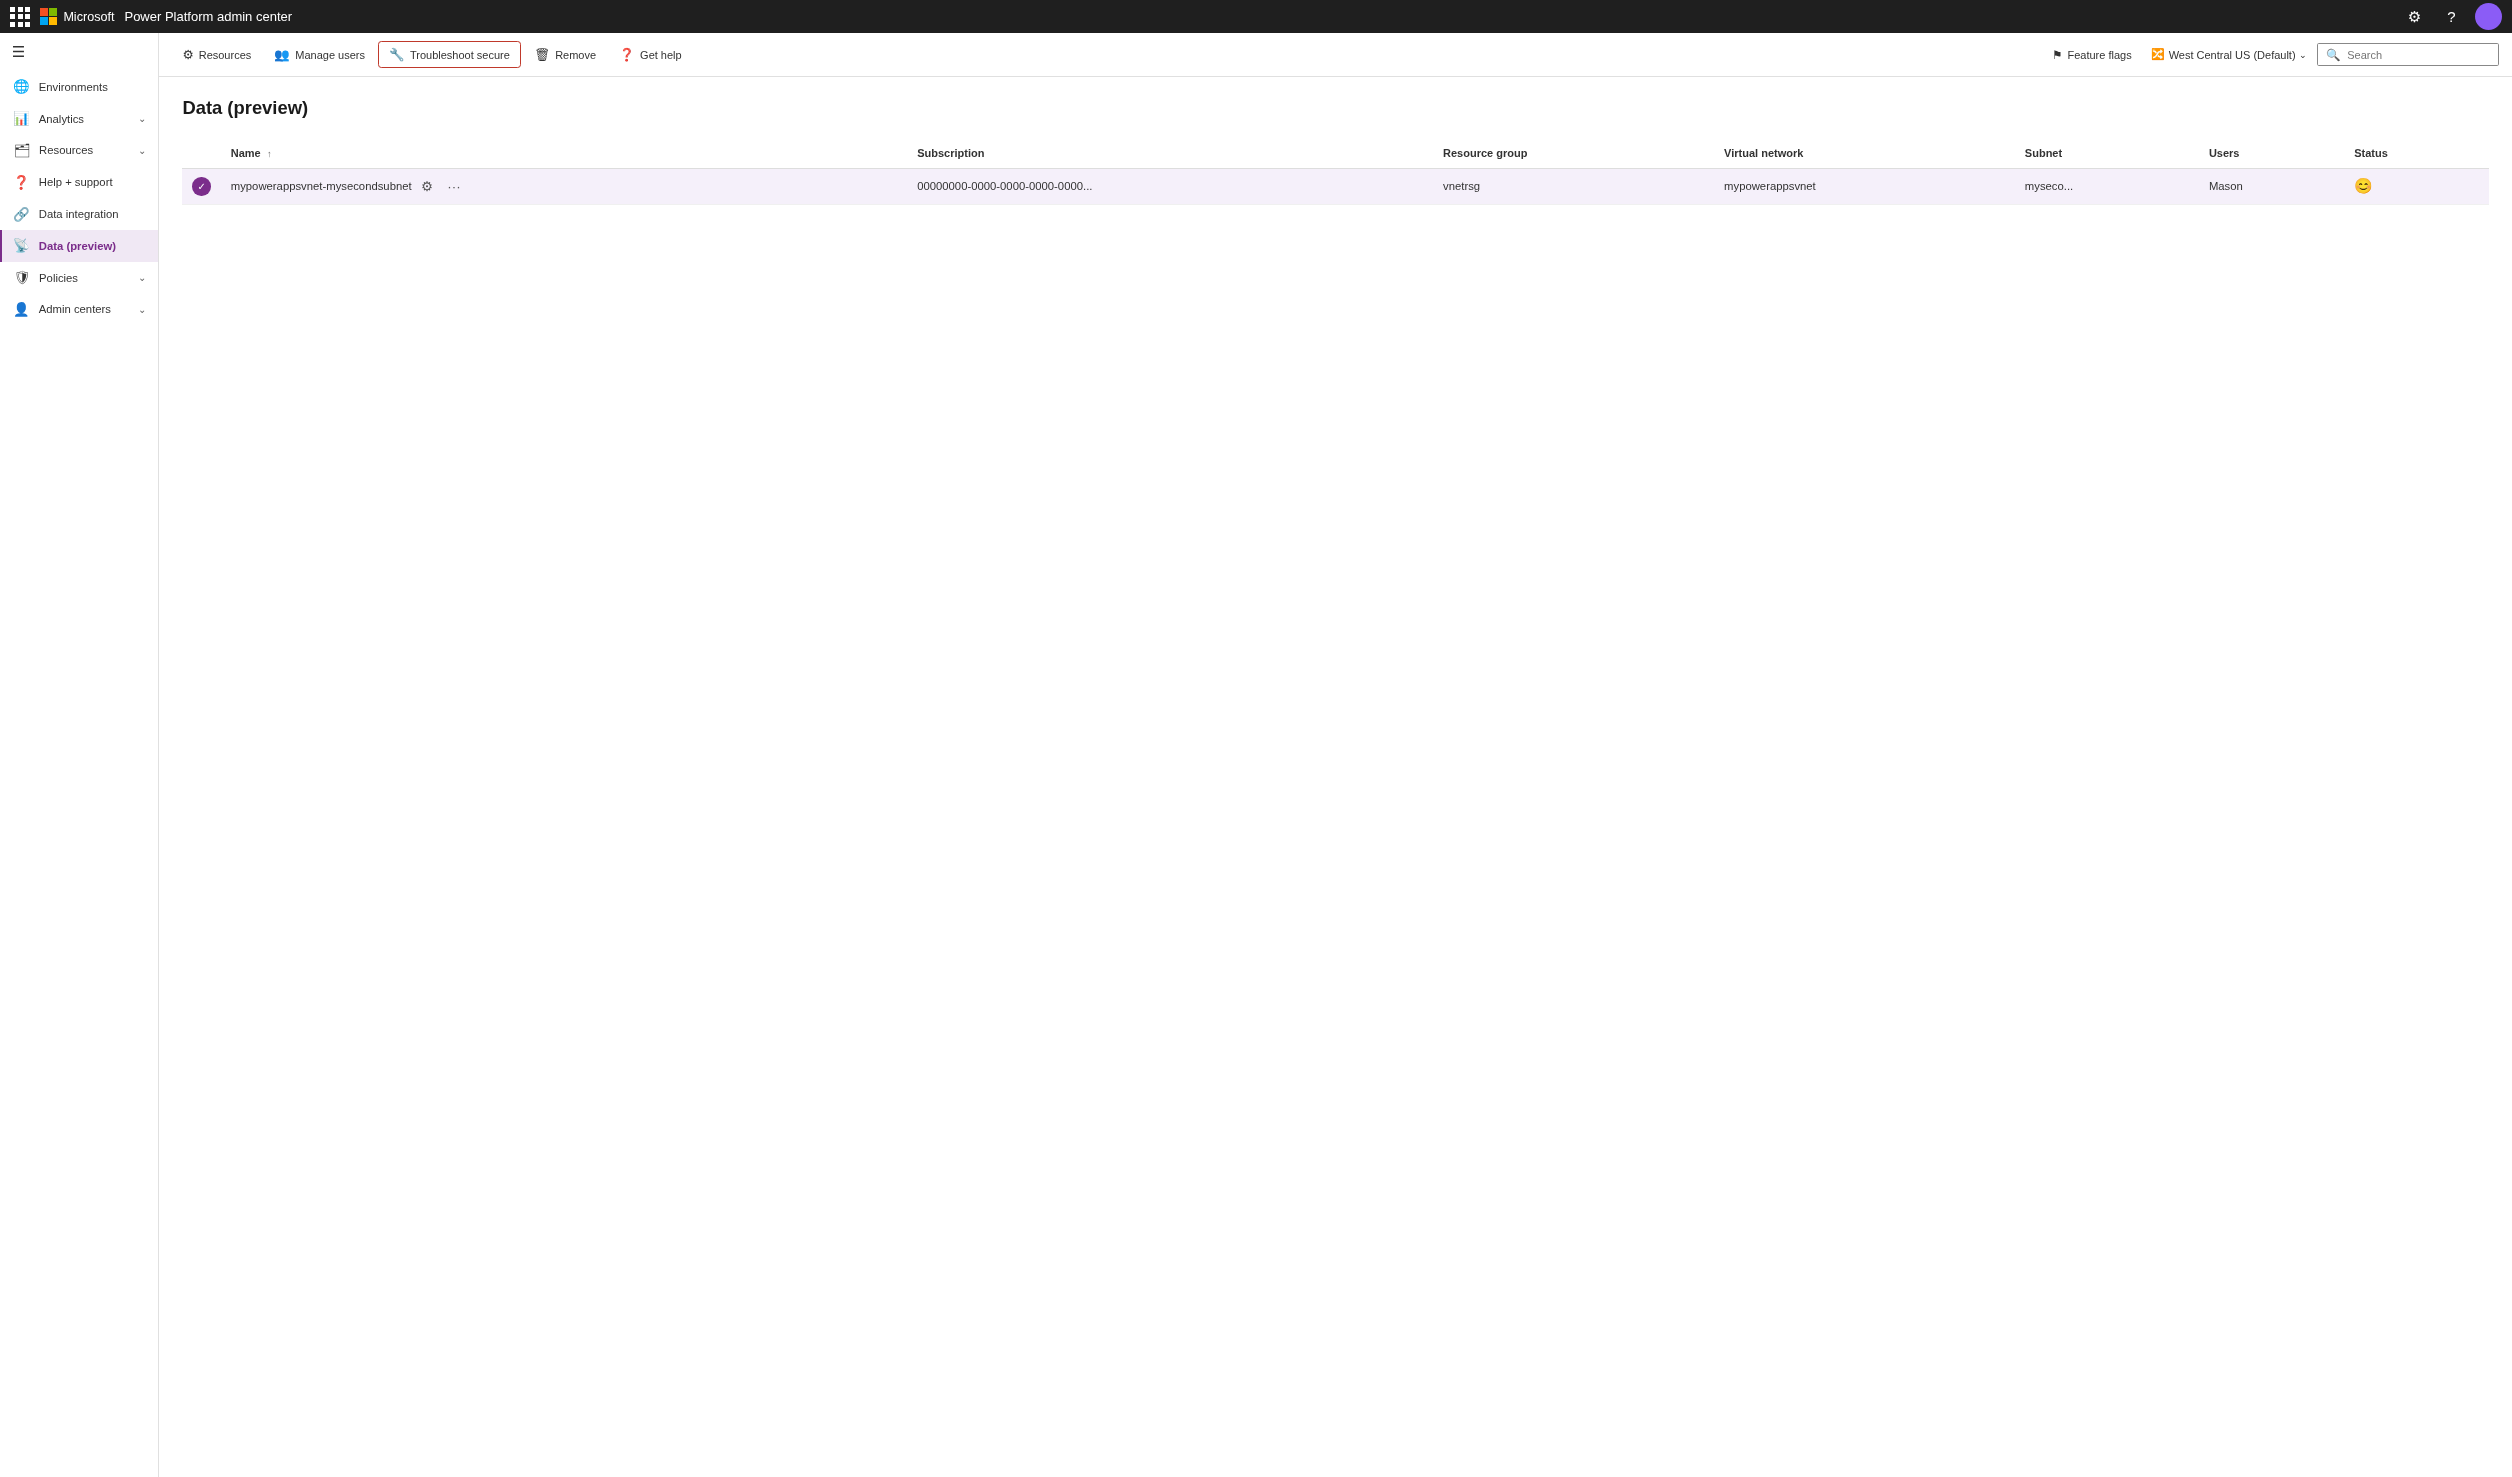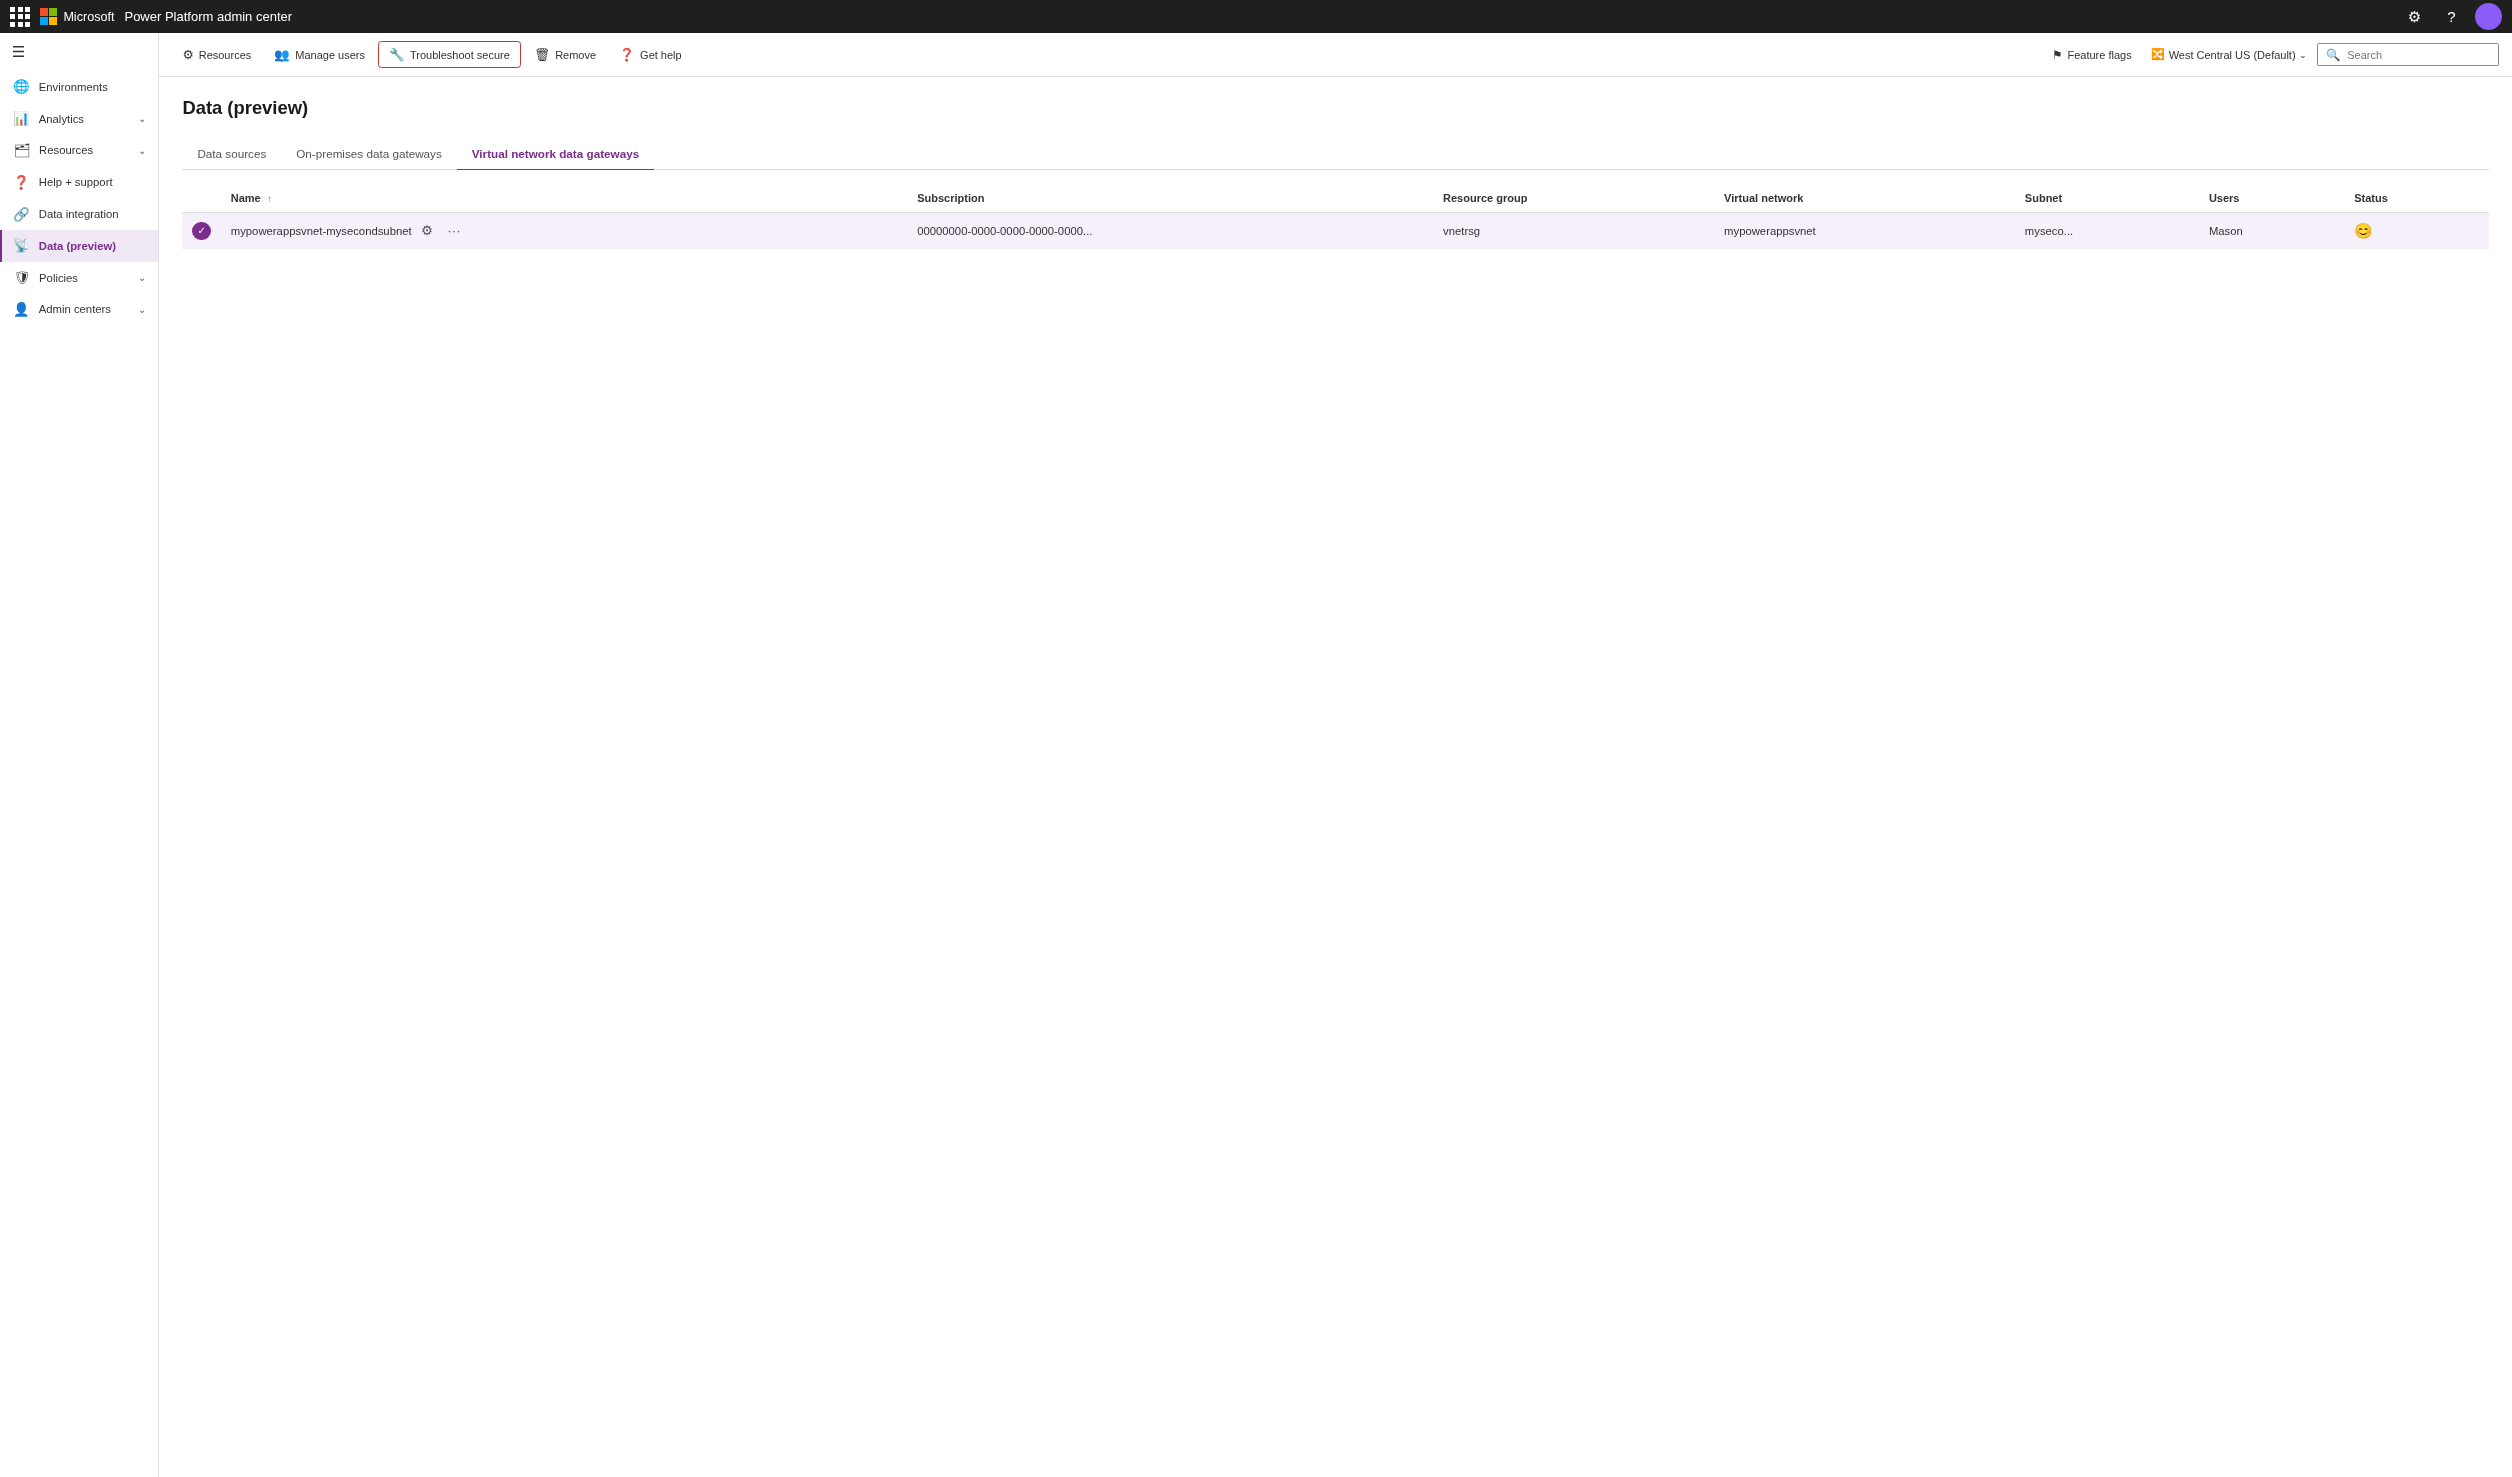--- a/index.html
+++ b/index.html
@@ -328,25 +328,20 @@
       </div>
       <div class="toolbar-search">
         <span style="color:#555;">🔍</span>
         <input type="text" placeholder="Search" style="">
       </div>
     </div>
 
     <div class="page-content">
       <h1 class="page-title">Data (preview)</h1>
 
-      <div class="tabs">
-        <div class="tab">Data sources</div>
-        <div class="tab">On-premises data gateways</div>
-        <div class="tab active">Virtual network data gateways</div>
-      </div>
 
 
       <table class="data-table">
         <thead>
           <tr>
             <th style="width:33px;"></th>
             <th>
               <span>Name</span>
               <span class="sort-icon">↑</span>
             </th>

